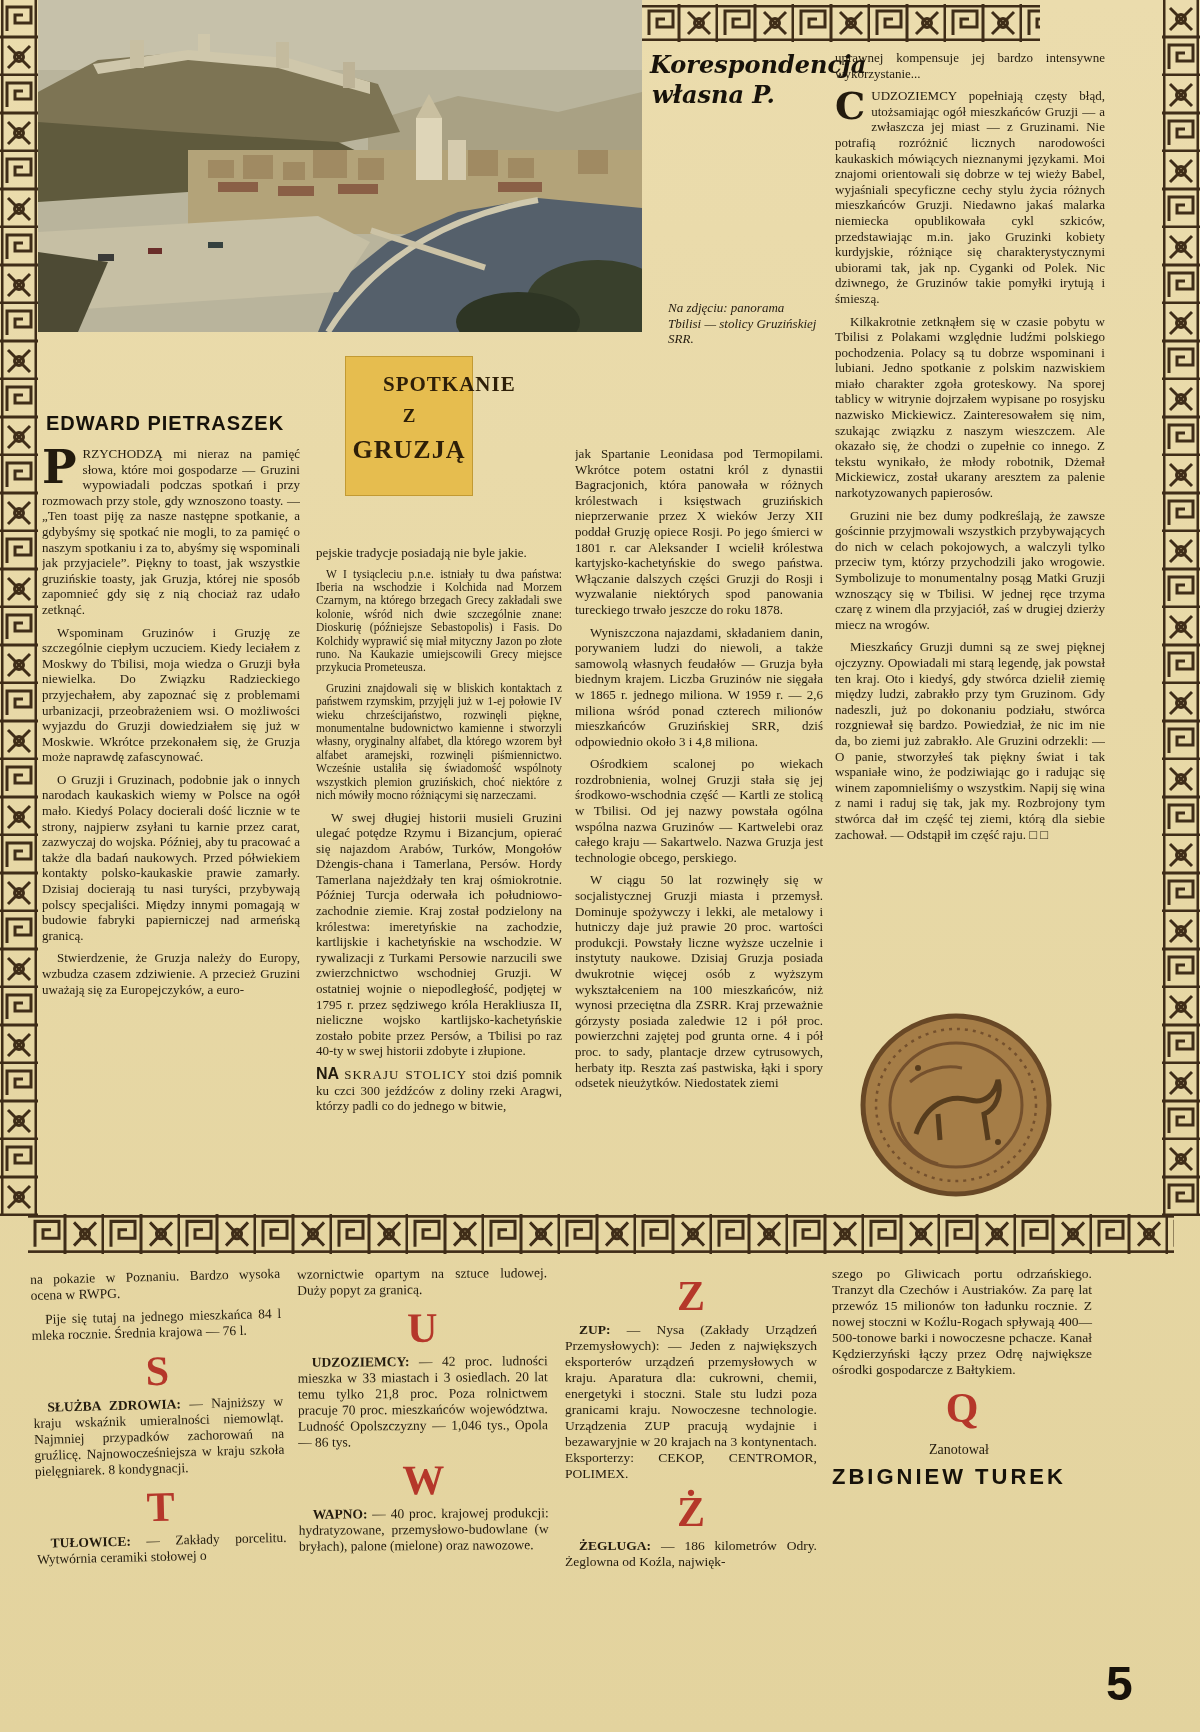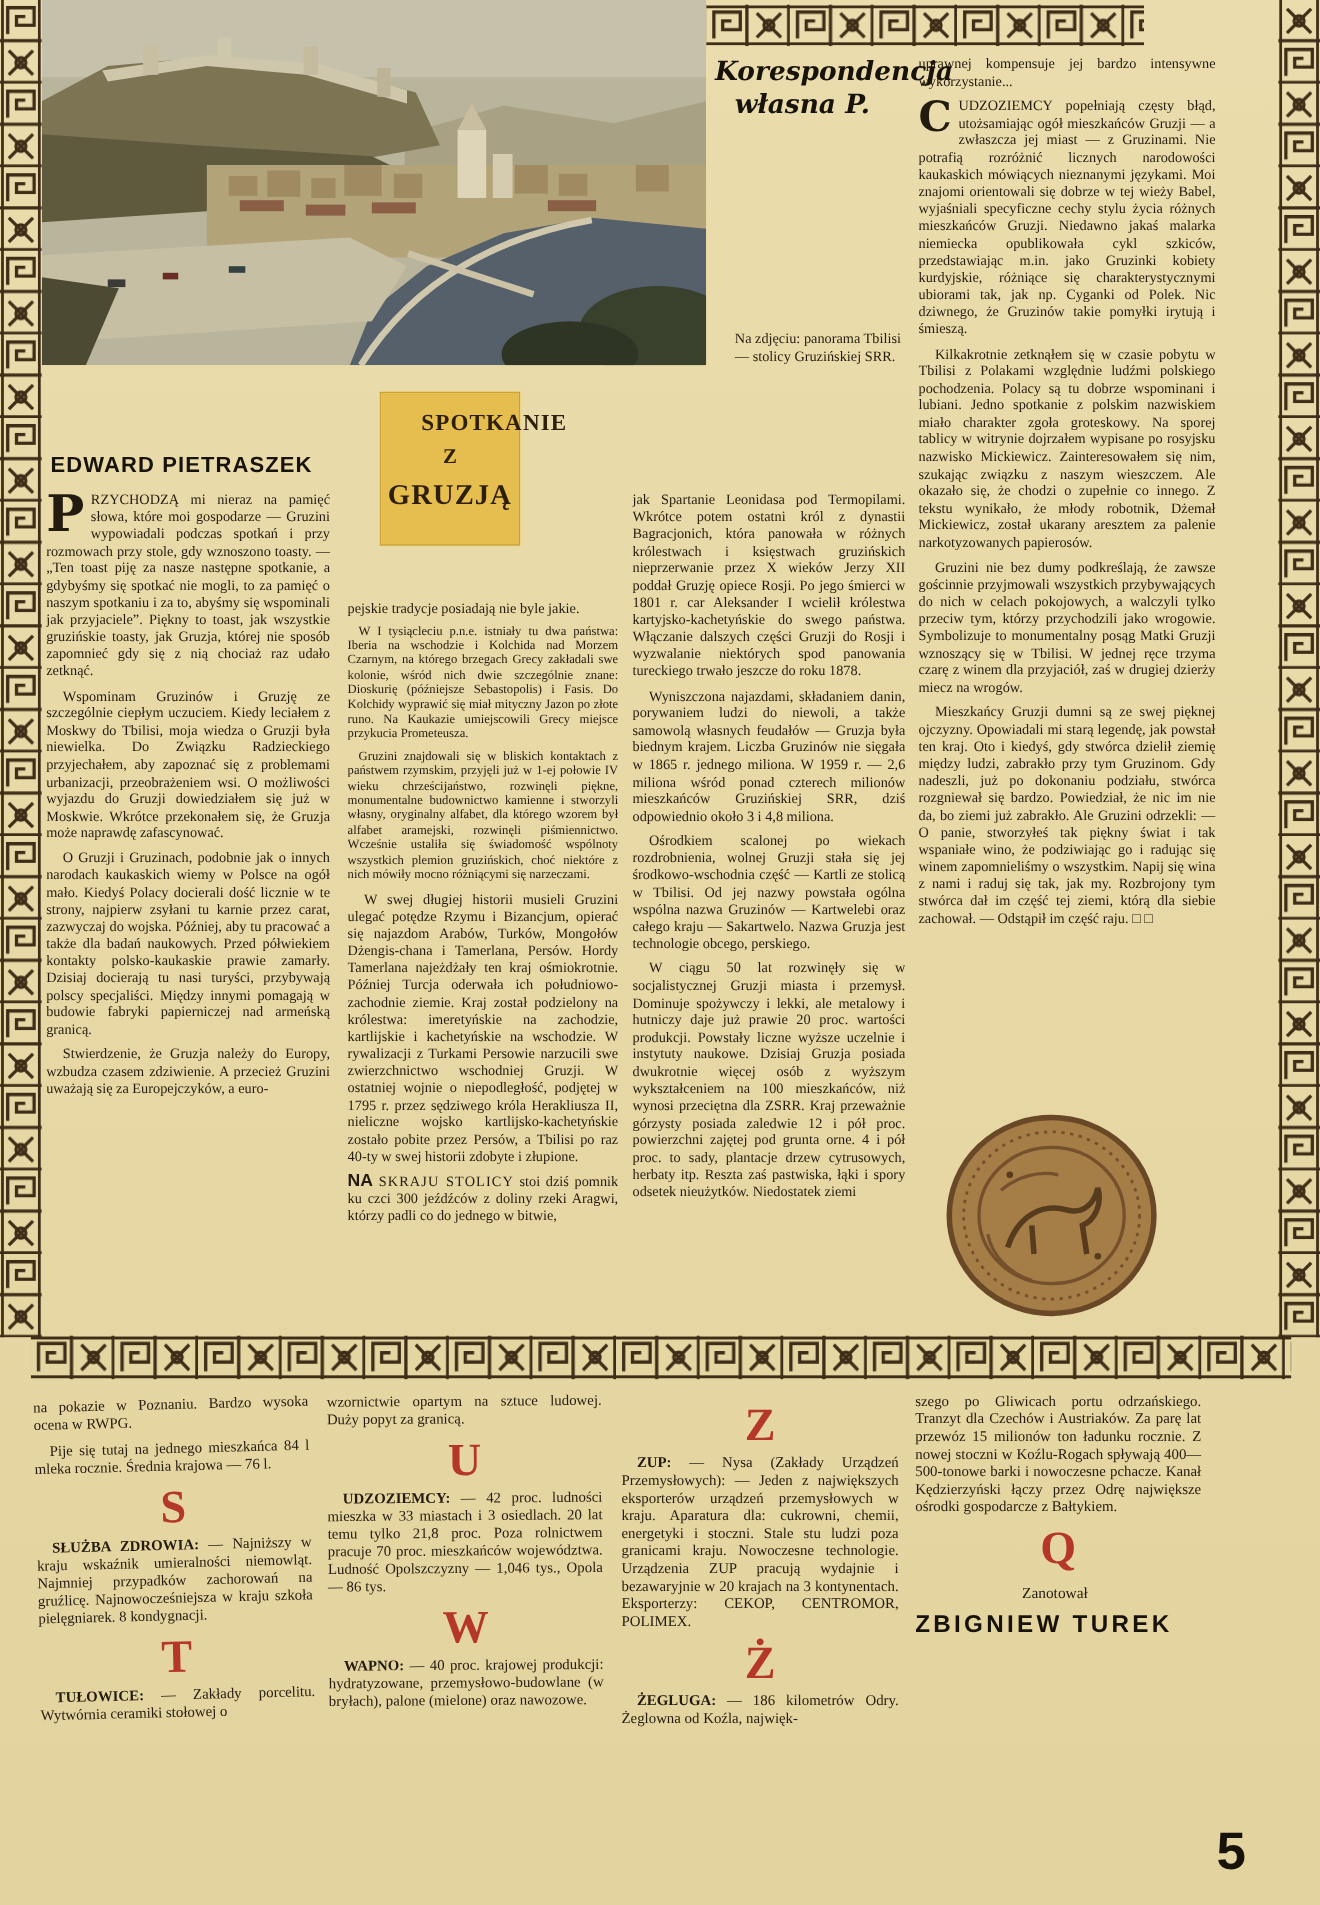--- a/index.html
+++ b/index.html
@@ -17,23 +17,23 @@
   .border-right{position:absolute;left:1162px;top:0;width:38px;height:1216px;}
   .band-top{position:absolute;left:642px;top:4px;width:398px;height:38px;}
   .band-sep{position:absolute;left:28px;top:1214px;width:1146px;height:40px;}
   
   .photo{position:absolute;left:38px;top:0;width:604px;height:332px;overflow:hidden;}
   .photo svg{display:block;width:100%;height:100%;}
   
   .masthead{position:absolute;left:650px;top:50px;width:200px;
     font-family:"DejaVu Serif",serif;font-weight:bold;font-style:italic;
     font-size:24px;line-height:30px;color:#17120a;}
-  .masthead .line2{margin-left:18px;}
+  .masthead .line2{margin-left:2px;}
   .caption{position:absolute;left:668px;top:300px;width:152px;
-    font-size:13px;line-height:15.5px;color:#241c10;}
+    font-style:italic;font-size:13px;line-height:15.5px;color:#241c10;}
   
   .title-box{position:absolute;left:345px;top:356px;width:128px;height:140px;
     background:#e6bd4f;text-align:center;color:#2e1f08;
     font-family:"Liberation Serif",serif;font-weight:bold;
     box-shadow:0 0 0 1px #c29a33 inset;}
   .title-box .tl1{font-size:21px;letter-spacing:1px;margin-top:16px;padding-left:38px;}
   .title-box .tl2{font-size:19px;margin-top:8px;}
   .title-box .tl3{font-size:26px;letter-spacing:1px;margin-top:8px;}
   
   .author{position:absolute;left:46px;top:412px;

